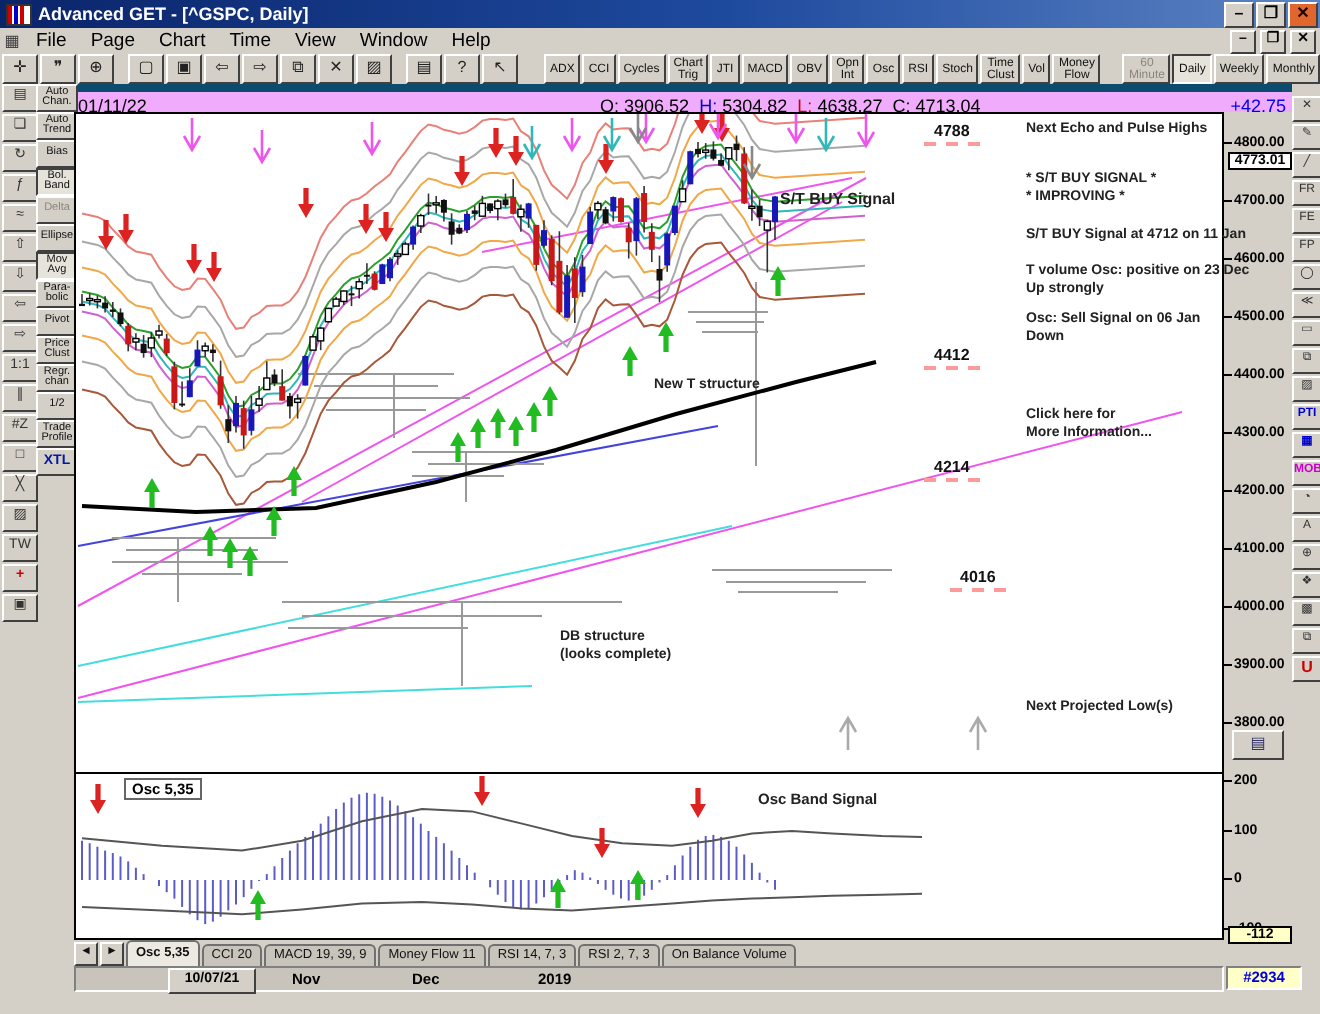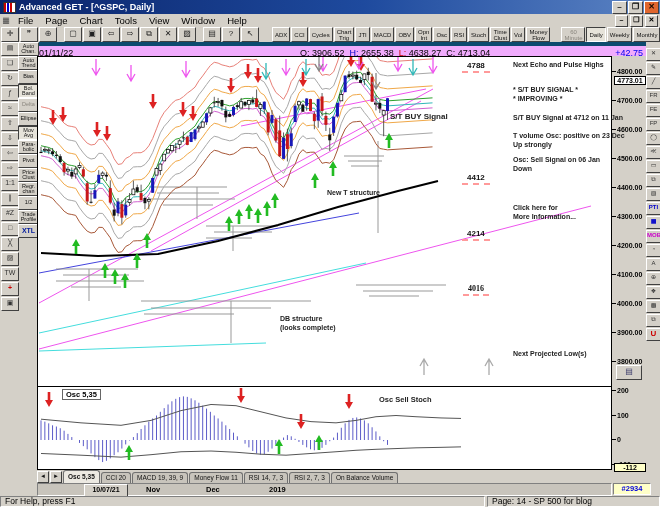--- a/index.html
+++ b/index.html
@@ -119,21 +119,21 @@
     <span class="wbtn">❐</span>
     <span class="wbtn close">✕</span>
   </div>
 
   <div class="menubar">
     <span class="menugrip">▦</span>
     <span id="menuitems" style="display:flex">
         <span class="menuitem">File</span>
         <span class="menuitem">Page</span>
         <span class="menuitem">Chart</span>
-        <span class="menuitem">Tools</span>
+        <span class="menuitem">Time</span>
         <span class="menuitem">View</span>
         <span class="menuitem">Window</span>
         <span class="menuitem">Help</span>
       </span>
     <span class="tspacer"></span>
     <span class="mwbtn">–</span>
     <span class="mwbtn">❐</span>
     <span class="mwbtn">✕</span>
   </div>
 
@@ -177,21 +177,21 @@
         <div class="study disabled">60
 Minute</div>
         <div class="study pressed">Daily</div>
         <div class="study">Weekly</div>
         <div class="study">Monthly</div>
       </div>
     </div>
 
   <div class="inforow">
     <span class="date">01/11/22</span>
-    <span class="ohlc"><span>O:</span> <span>3906.52</span>&nbsp;&nbsp;<span class="lblH">H:</span> <span>2655.38</span>&nbsp;&nbsp;<span class="lblL">L:</span> <span>4638.27</span>&nbsp;&nbsp;<span>C:</span> <span>4713.04</span></span>
+    <span class="ohlc"><span>O:</span> <span>3906.52</span>&nbsp;&nbsp;<span class="lblH">H:</span> <span>5304.82</span>&nbsp;&nbsp;<span class="lblL">L:</span> <span>4638.27</span>&nbsp;&nbsp;<span>C:</span> <span>4713.04</span></span>
     <span class="chg">+42.75</span>
   </div>
 
   <div class="sideicons" id="sideicons">
       <div class="sibtn">▤</div>
       <div class="sibtn">❏</div>
       <div class="sibtn">↻</div>
       <div class="sibtn">ƒ</div>
       <div class="sibtn">≈</div>
       <div class="sibtn">⇧</div>
@@ -667,41 +667,37 @@
       <div class="tab">RSI 2, 7, 3</div>
       <div class="tab">On Balance Volume</div>
     </div>
 
   <div class="datebar">
     <span class="datethumb">10/07/21</span>
     <span id="dlabels"><span class="dlabel" style="left: 108px;">Nov</span><span class="dlabel" style="left: 168px;">Dec</span><span class="dlabel" style="left: 231px;">2019</span></span>
   </div>
   <div class="barcount">#2934</div>
 
-  <div class="statusbar">
-    <span class="spanel l">For Help, press F1</span>
-    <span class="spanel r">Page: 14 - SP 500 for blog</span>
-  </div>
 
   <div style="position:absolute;left:0;top:0;width:660px;height:371px;pointer-events:none;margin-left:24px;">
     <span class="lvl" style="left:438px;top:61px;">4788</span>
     <span class="lvl" style="left:438px;top:173px;">4412</span>
     <span class="lvl" style="left:438px;top:229px;">4214</span>
-    <span class="lvl" style="left:439px;top:284px;font-family:Liberation Serif, serif;">4016</span>
+    <span class="lvl" style="left:451px;top:284px;">4016</span>
     <span class="ann" style="left:489px;top:60px;">Next Echo and Pulse Highs</span>
     <span class="ann" style="left:489px;top:85px;">* S/T BUY SIGNAL *
 * IMPROVING *</span>
     <span class="ann" style="left:489px;top:113px;">S/T BUY Signal at 4712 on 11 Jan</span>
     <span class="ann" style="left:489px;top:131px;">T volume Osc: positive on 23 Dec
 Up strongly</span>
     <span class="ann" style="left:489px;top:155px;">Osc: Sell Signal on 06 Jan
 Down</span>
     <span class="ann" style="left:489px;top:203px;pointer-events:auto;">Click here for
 More Information...</span>
     <span class="ann" style="left:489px;top:349px;">Next Projected Low(s)</span>
     <span class="ann" style="left:303px;top:188px;">New T structure</span>
     <span class="ann" style="left:256px;top:314px;">DB structure
 (looks complete)</span>
-    <span class="ann" style="left:366px;top:112px;font-size:8px;">S/T BUY Signal</span>
+    <span class="ann" style="left:366px;top:95px;font-size:8px;">S/T BUY Signal</span>
     <span class="osclab">Osc 5,35</span>
-    <span class="ann" style="left:355px;top:395px;font-size:7.5px;">Osc Sell Stoch</span>
+    <span class="ann" style="left:355px;top:395px;font-size:7.5px;">Osc Band Signal</span>
   </div>
 </div>
 
 </body></html>

